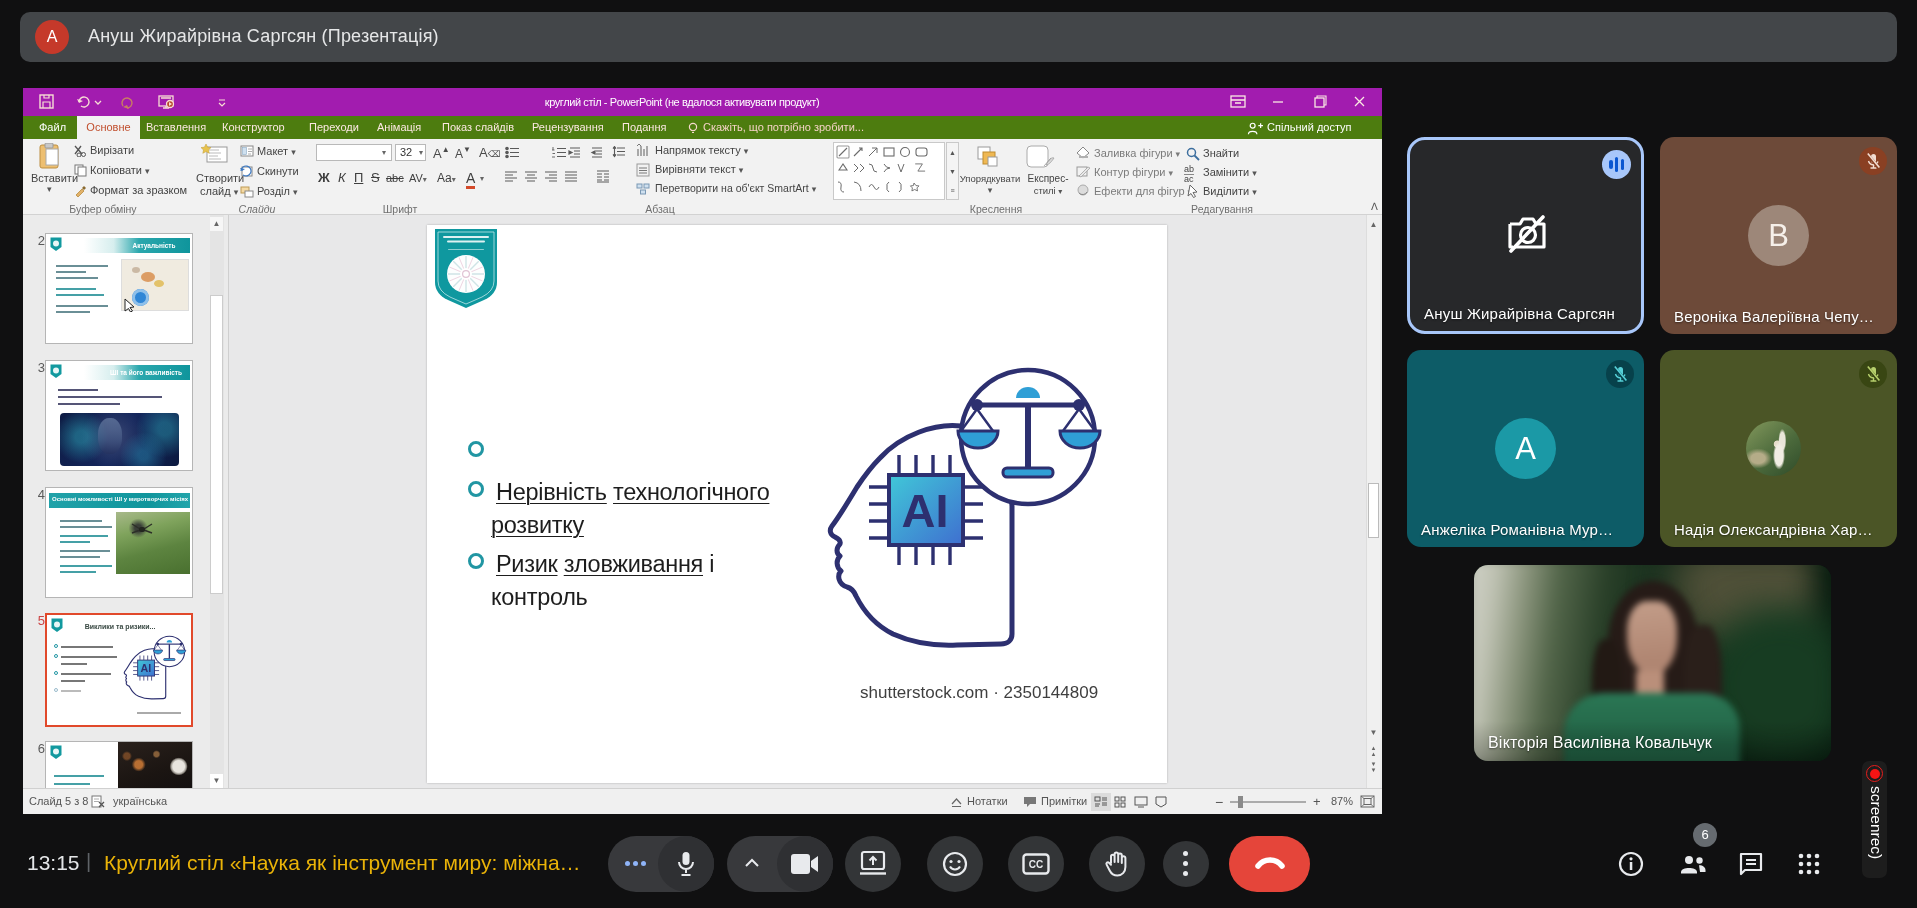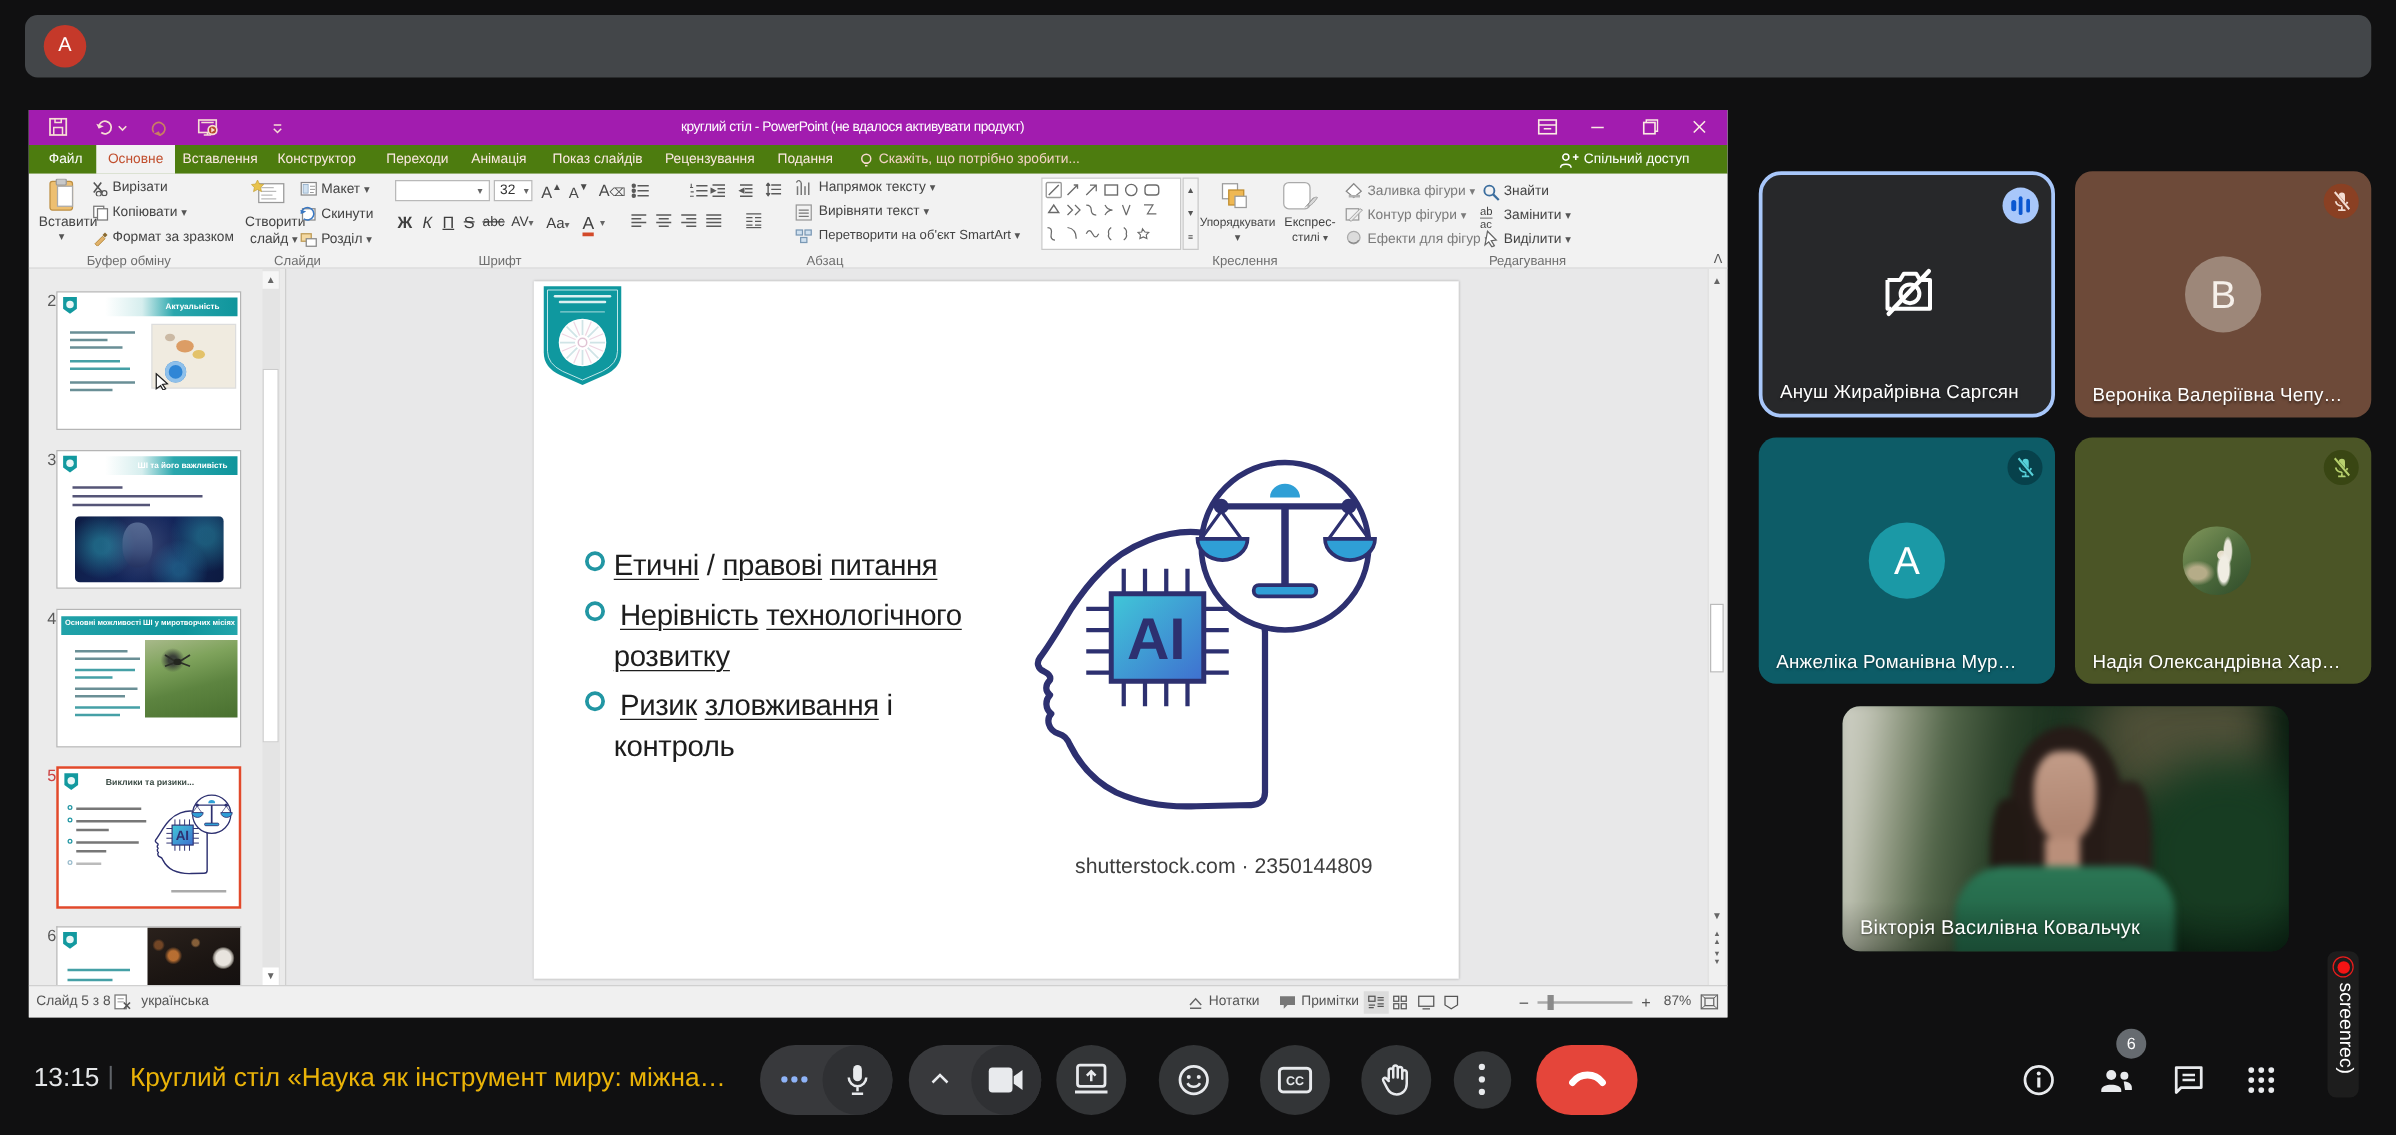--- a/index.html
+++ b/index.html
@@ -41,20 +41,21 @@
   .sbx { width:13px; height:14px; font-size:8px; color:#666; text-align:center; line-height:14px; }
   .mini { position:absolute; }
   .tl { position:absolute; height:2px; }
   .badge6 { position:absolute; width:24px; height:24px; border-radius:50%; background:#666b70;
      color:#fff; font-size:13px; text-align:center; line-height:24px; }
 </style></head>
 <body>
 <div id="stage">
   <div class="abs" id="topbar">
     <div class="abs av">A</div>
+    <div class="abs nm">Ануш Жирайрівна Саргсян (Презентація)</div>
   </div>
 
   <div class="abs" id="ppt">
     <div class="r" id="tbar">
       <svg class="r" style="left:16px;top:6px" width="200" height="17" viewBox="0 0 200 17">
         <g stroke="#f7ddd4" stroke-width="1.4" fill="none">
           <rect x="1" y="1" width="13" height="13"></rect>
           <path d="M4,14 V8 H11 V14 M5,1 v3 h5 v-3" stroke-width="1.2"></path>
           <path d="M40,8 a5,5 0 1 1 2,4"></path>
           <path d="M38,5 l2,4 4,-2" fill="#f7ddd4" stroke="none"></path>
@@ -111,21 +112,21 @@
       <div class="abs tabtx" style="left:1244px;color:#fff;white-space:nowrap;">Спільний доступ</div>
     </div>
     <div class="r" id="ribbon">
       <div class="sep" style="left:172px"></div>
         <div class="sep" style="left:287px"></div>
       <div class="sep" style="left:472px"></div>
         <div class="sep" style="left:807px"></div>
       <div class="sep" style="left:1137px"></div>
         <div class="sep" style="left:1267px"></div>
       <div class="gl" style="left:10px;top:64px;width:140px;">Буфер обміну</div>
-      <div class="gl" style="left:165px;top:64px;width:100px;">Слайди</div>
+      <div class="gl" style="left:184px;top:64px;width:100px;font-style:italic;">Слайди</div>
       <div class="gl" style="left:307px;top:64px;width:140px;">Шрифт</div>
       <div class="gl" style="left:567px;top:64px;width:140px;">Абзац</div>
       <div class="gl" style="left:903px;top:64px;width:140px;">Креслення</div>
       <div class="gl" style="left:1129px;top:64px;width:140px;">Редагування</div>
 
       <svg class="r" style="left:14px;top:4px" width="26" height="28" viewBox="0 0 26 28">
         <rect x="3" y="2" width="18" height="23" rx="2" fill="#edbf71" stroke="#bd8f43"></rect>
         <rect x="8" y="0" width="8" height="5" rx="1" fill="#c8c8c8" stroke="#9a9a9a"></rect>
         <rect x="9" y="6" width="12" height="16" fill="#fff" stroke="#aaa"></rect>
       </svg>
@@ -325,21 +326,20 @@
               <path d="M0,-18 V18 M-18,0 H18 M-12.7,-12.7 L12.7,12.7 M-12.7,12.7 L12.7,-12.7"></path>
             </g>
             <g stroke="#eed5e2" stroke-width="1">
               <path d="M-7,-16.6 L7,16.6 M7,-16.6 L-7,16.6 M-16.6,-7 L16.6,7 M-16.6,7 L16.6,-7"></path>
             </g>
             <circle r="6" fill="#fff"></circle>
               <circle r="3.4" fill="none" stroke="#e0c3d4" stroke-width="1.2"></circle>
           </g>
         </svg>
         <div class="r bcirc" style="left:41px;top:216px;"></div>
-        <div class="r btxt" style="left:64px;top:214px;"><u>Етичні</u> / <u>правові</u> <u>питання</u></div>
         <div class="r bcirc" style="left:41px;top:256px;"></div>
         <div class="r btxt" style="left:69px;top:254px;"><u>Нерівність</u> <u>технологічного</u></div>
         <div class="r btxt" style="left:64px;top:287px;"><u>розвитку</u></div>
         <div class="r bcirc" style="left:41px;top:328px;"></div>
         <div class="r btxt" style="left:69px;top:326px;"><u>Ризик</u> <u>зловживання</u> і</div>
         <div class="r btxt" style="left:64px;top:359px;">контроль</div>
         <svg class="r" style="left:398px;top:140px" width="280" height="285" viewBox="0 0 280 285">
           <g id="brain">
           <path d="M136,61 C110,58 76,70 55,93 C46,102 38,113 32,122 C26,132 14,152 7,161 C4,165 5,170 10,172 C14,174 16,176 15,179 C11,183 11,188 15,191 C11,195 11,202 16,206 C12,210 13,219 22,222 C26,223 29,226 31,231 C39,247 52,261 68,269 C88,278 110,281 132,280 L176,279 C183,279 187,275 187,269 L187,141 C186,112 170,75 136,61 Z" fill="#fff" stroke="#2d3070" stroke-width="5" stroke-linejoin="round" stroke-linecap="round"></path>
           <g stroke="#2d3070" stroke-width="3.4">

